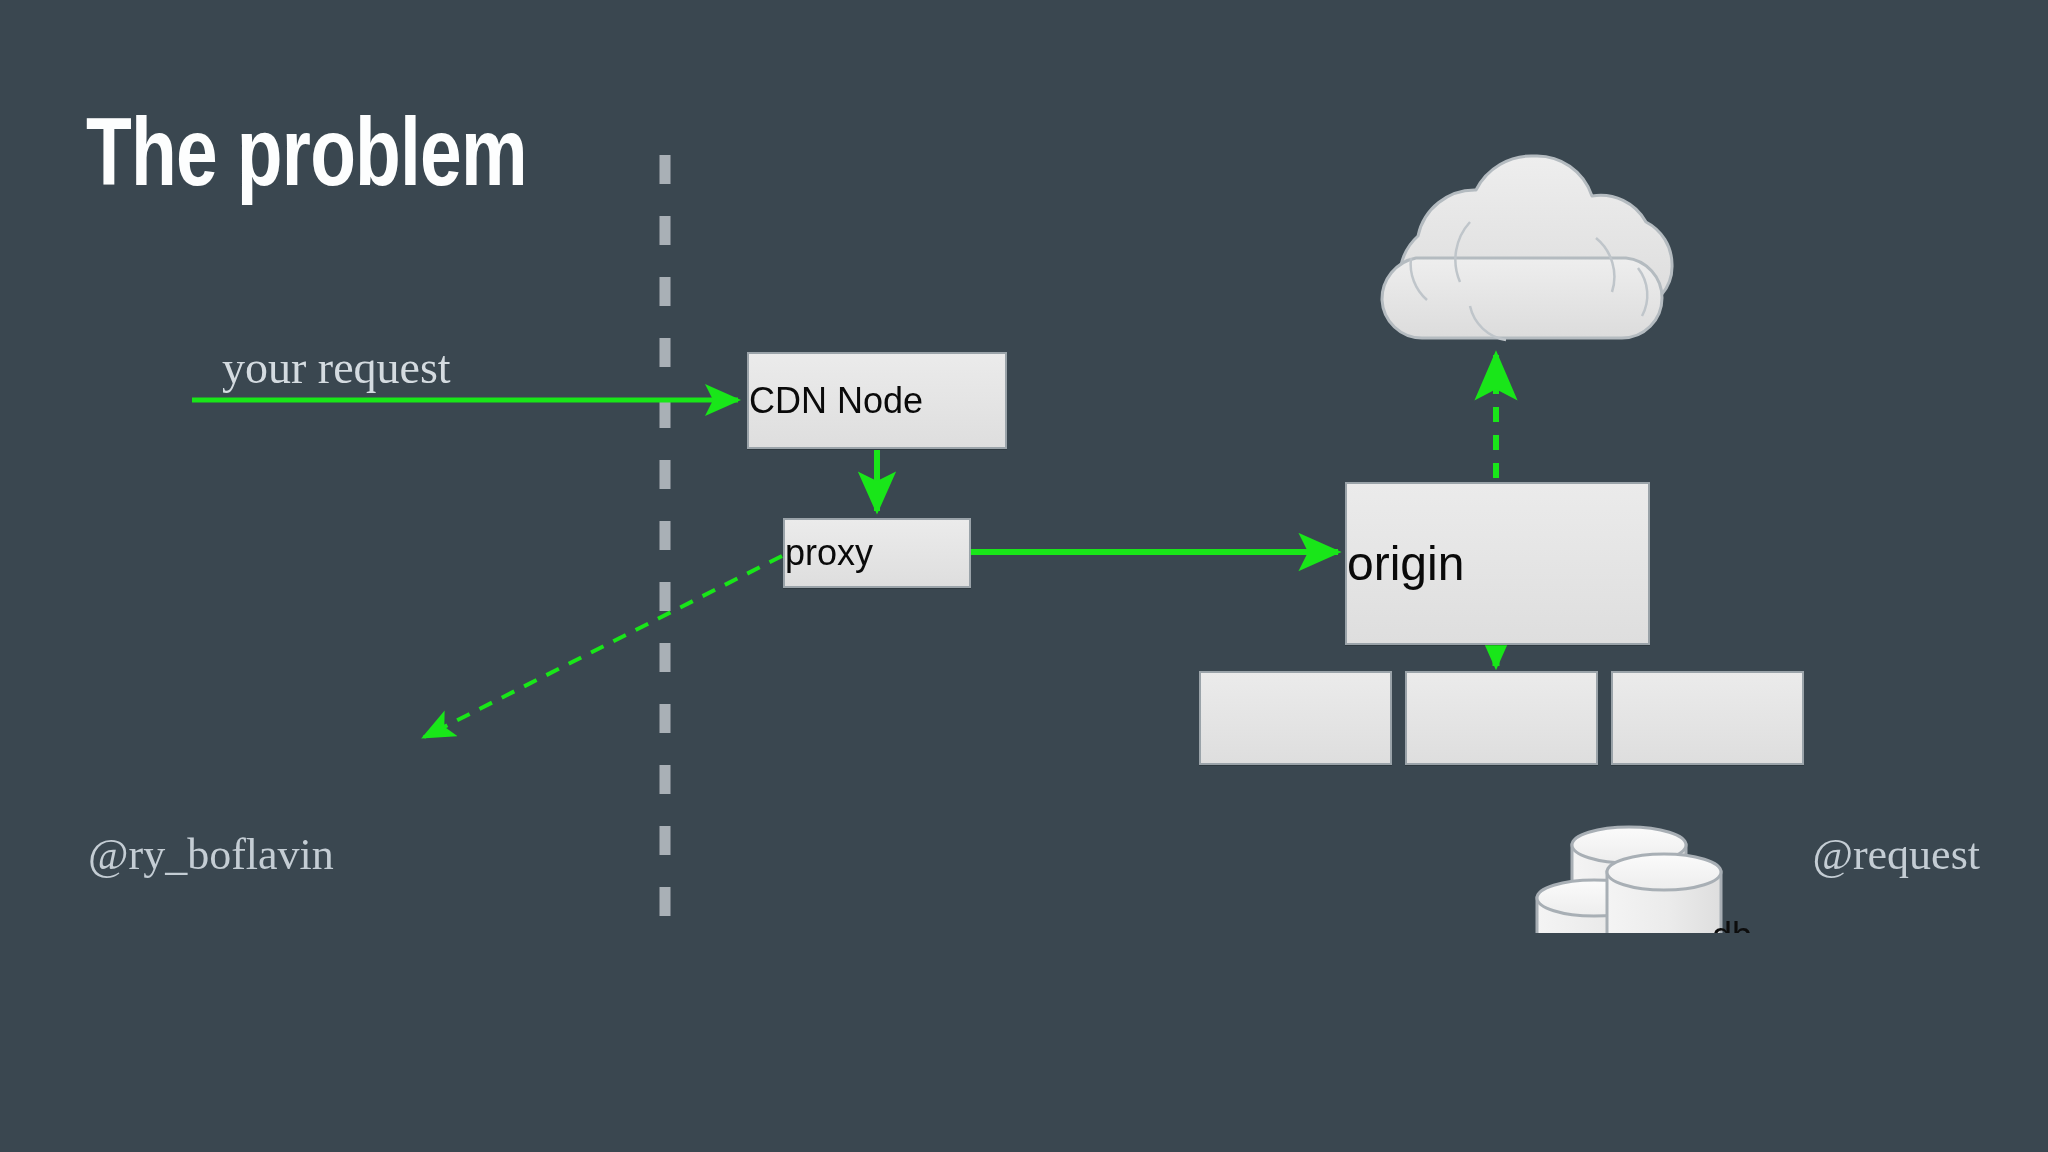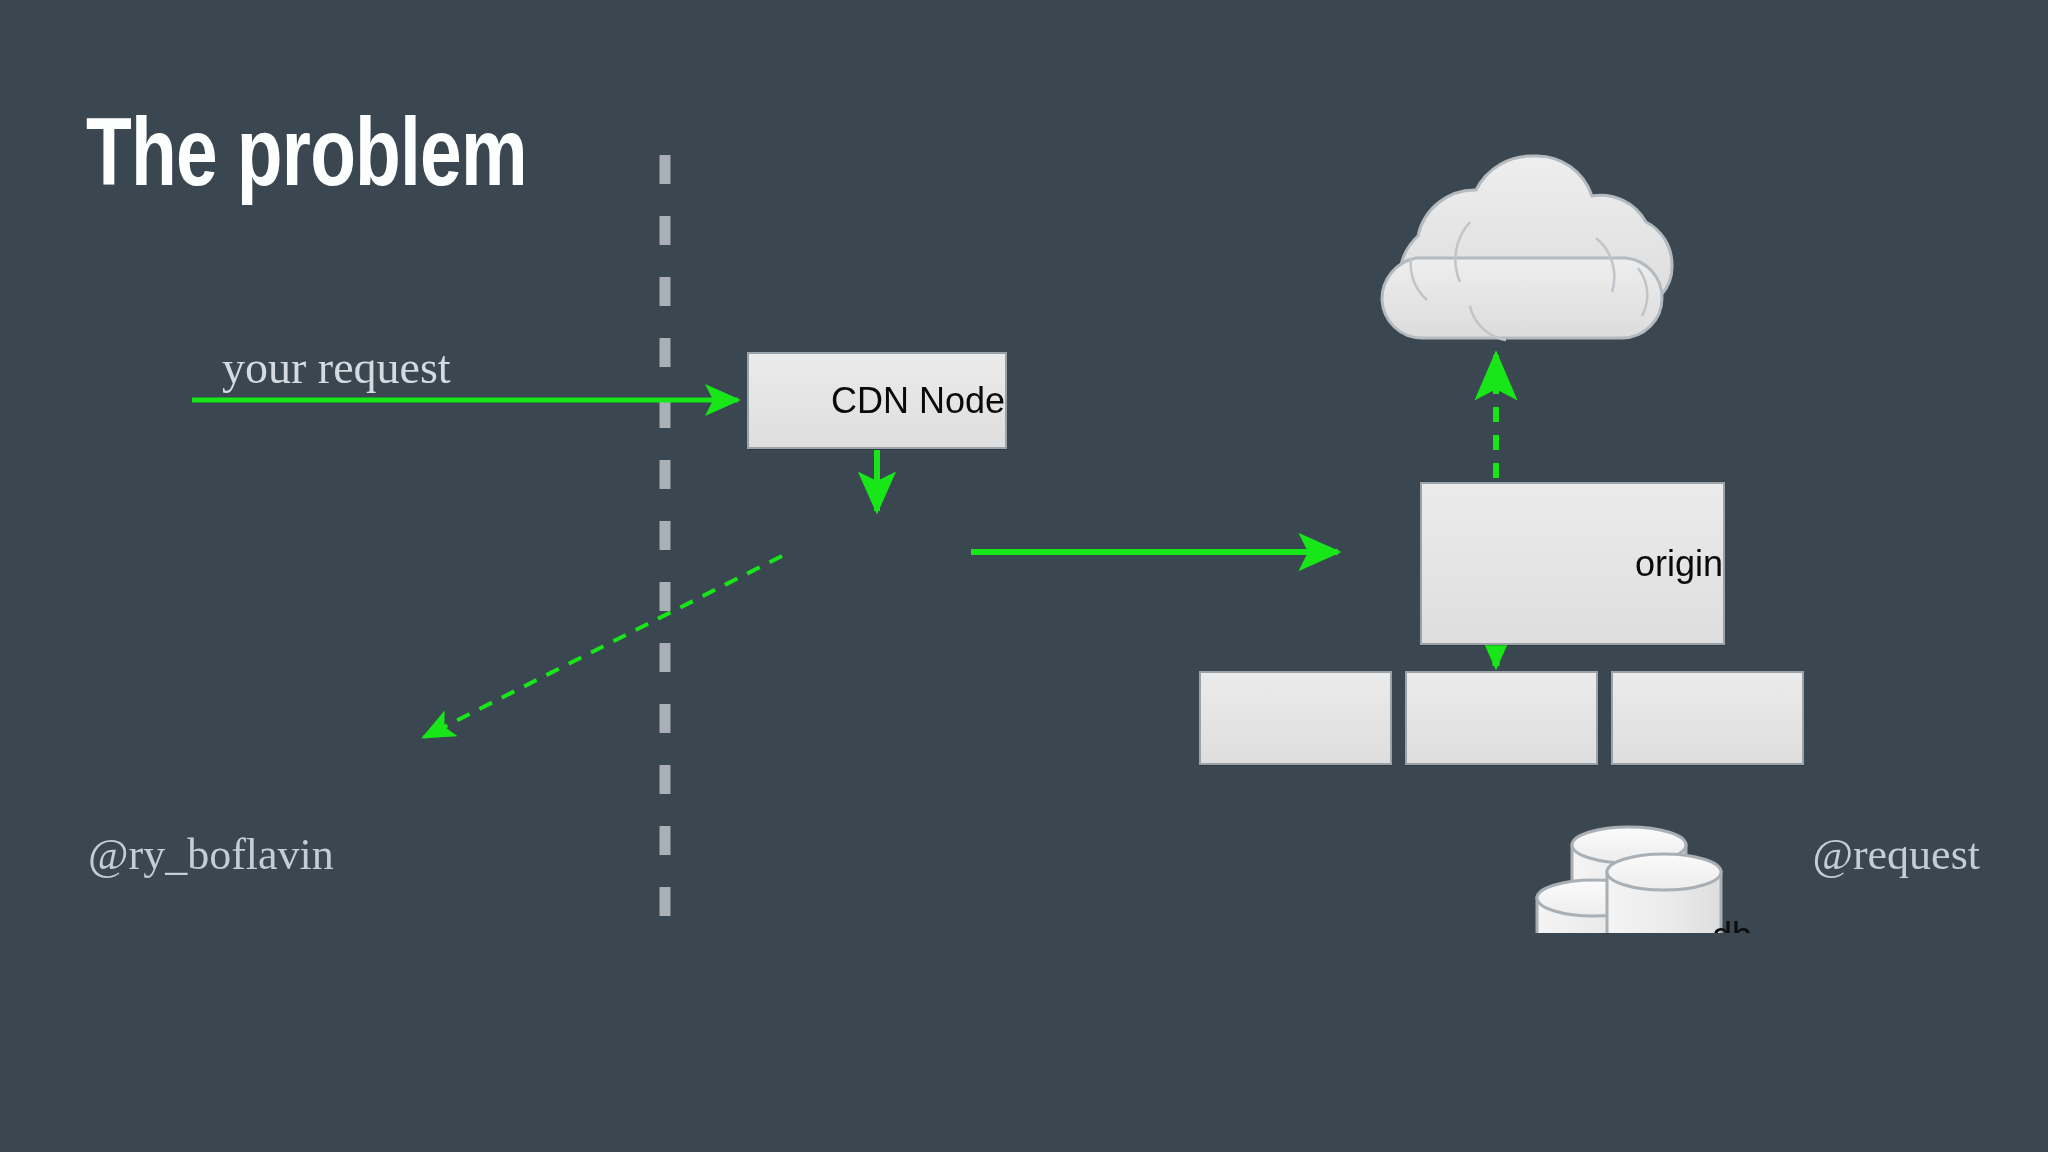--- a/index.html
+++ b/index.html
@@ -57,31 +57,31 @@
   }
 
   
   .node-box {
     position: absolute;
     background: linear-gradient(180deg, #ebebeb 0%, #e4e4e4 55%, #dedede 100%);
     border: 2px solid #9aa3a9;
     box-sizing: border-box;
     display: flex;
     align-items: center;
-    justify-content: flex-end;
+    justify-content: flex-start;
     color: #0a0a0a;
     font-family: "Liberation Sans", sans-serif;
     font-size: 34px;
     font-weight: 400;
     line-height: 1;
     box-shadow: 0 1px 0 rgba(0,0,0,0.18);
   }
   #box-cdn-node { left: 747px;  top: 352px; width: 260px; height: 97px;  font-size: 36px; }
   #box-proxy    { left: 783px;  top: 518px; width: 188px; height: 70px;  font-size: 36px; }
-  #box-origin   { left: 1420px; top: 482px; width: 305px; height: 163px; font-size: 36px; }
+  #box-origin   { left: 1345px; top: 482px; width: 305px; height: 163px; font-size: 48px; }
   .box-blank    { top: 671px; width: 193px; height: 94px; }
   #box-blank-1  { left: 1199px; }
   #box-blank-2  { left: 1405px; }
   #box-blank-3  { left: 1611px; }
 
   
   #label-your-request {
     position: absolute;
     left: 222px;
     top: 345px;
@@ -192,20 +192,23 @@
       </g>
     </g>
   </svg>
 
   <div id="label-your-request">your request</div>
 
   <div class="node-box" id="box-cdn-node">
     <span>CDN Node</span>
   </div>
 
+  <div class="node-box" id="box-proxy">
+    <span>proxy</span>
+  </div>
 
   <div class="node-box" id="box-origin">
     <span>origin</span>
   </div>
 
   <div class="node-box box-blank" id="box-blank-1">
     <span></span>
   </div>
 
   <div class="node-box box-blank" id="box-blank-2">

